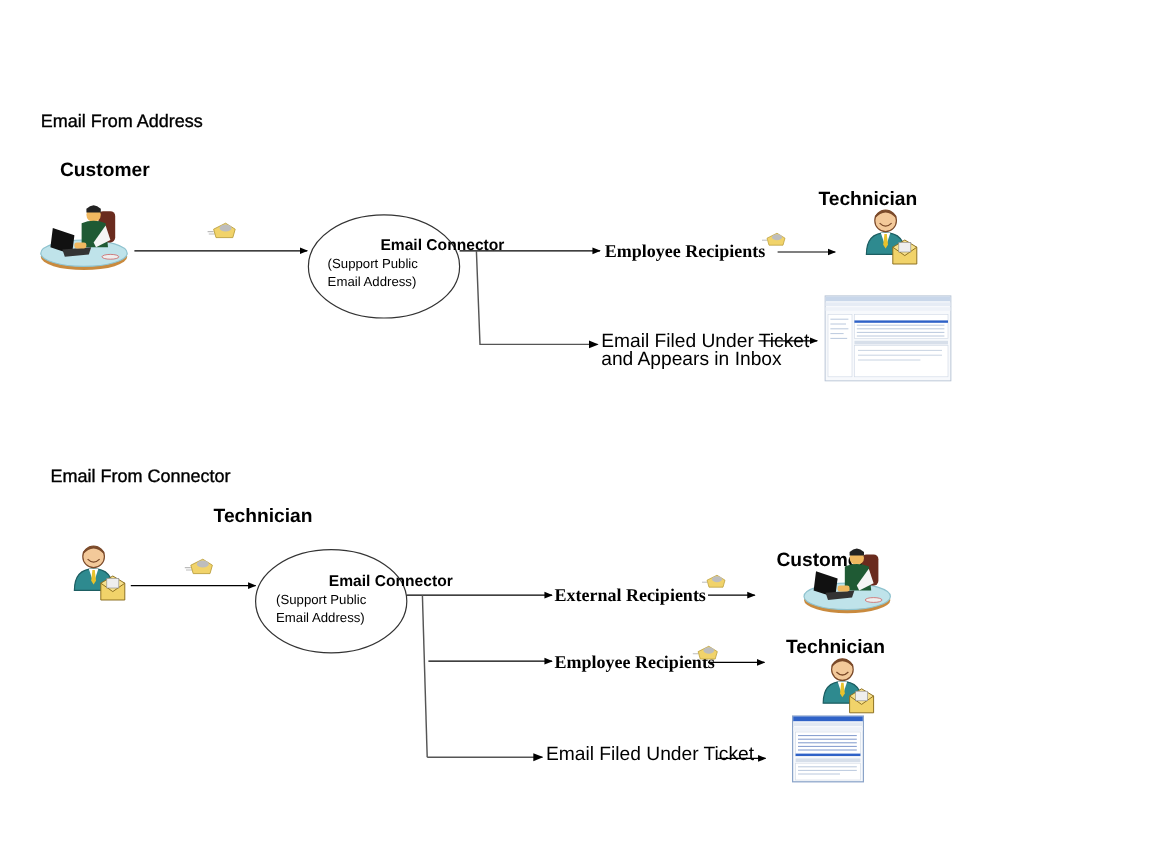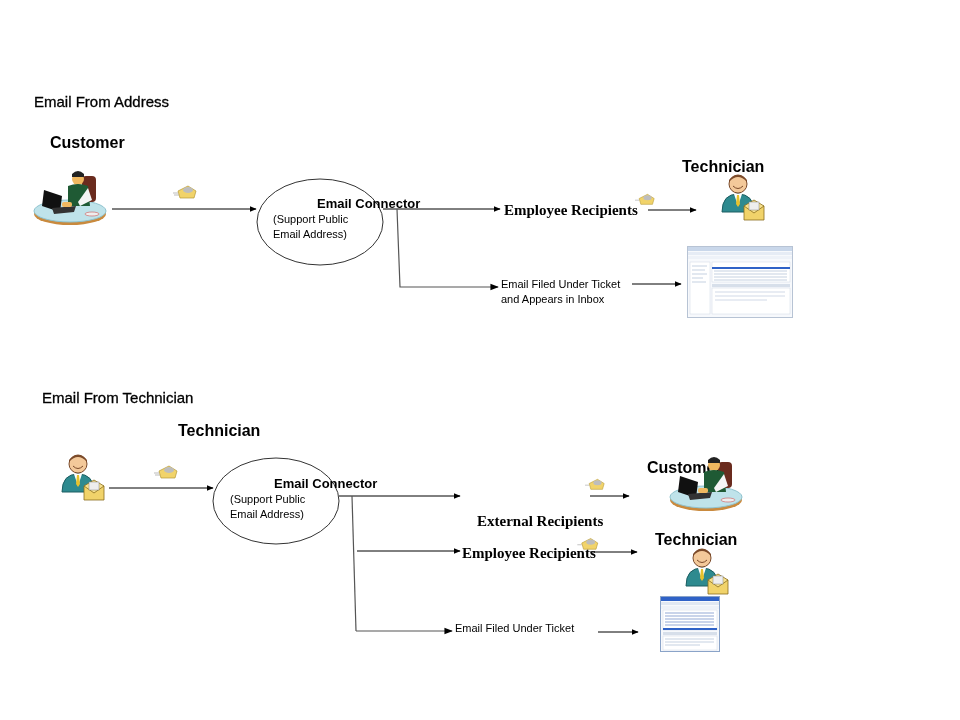--- a/index.html
+++ b/index.html
@@ -2,21 +2,21 @@
 <html><head>
 <meta charset="utf-8">
 <style>
   html, body { margin: 0; padding: 0; background: #ffffff; }
   body { width: 960px; height: 720px; position: relative; overflow: hidden;
          font-family: "Liberation Sans", sans-serif; color: #000; }
   .abs { position: absolute; }
   .section-title { font-size: 15px; font-weight: normal; -webkit-text-stroke: 0.3px #000; white-space: nowrap; }
   .role-label { font-size: 16px; font-weight: bold; white-space: nowrap; }
   .recipient-label { font-size: 15px; font-weight: bold; white-space: nowrap; font-family: Liberation Serif, serif; }
-  .plain-label { font-size: 11px; line-height: 15px; white-space: nowrap; }
+  .plain-label { font-size: 16px; line-height: 15px; white-space: nowrap; }
   .node-text { font-size: 11px; line-height: 15px; white-space: nowrap; }
   .node-text b { font-size: 13px; margin-left: 44px; }
   svg.lines { position: absolute; left: 0; top: 0; }
   .icon { position: absolute; }
 </style>
 </head>
 <body>
 
 <svg class="lines" width="960" height="720">
   <defs>
@@ -56,30 +56,30 @@
 </div>
 
 <div class="abs recipient-label" style="left:504px;top:202px;">Employee Recipients</div>
 <div class="abs role-label" style="left:682px;top:158px;">Technician</div>
 
 <div class="abs plain-label" style="left:501px;top:277px;">
   <span>Email Filed Under Ticket</span><br>
   <span>and Appears in Inbox</span>
 </div>
 
-<div class="abs section-title" style="left:42px;top:389px;">Email From Technician</div>
+<div class="abs section-title" style="left:42px;top:389px;">Email From Connector</div>
 <div class="abs role-label" style="left:178px;top:422px;">Technician</div>
 
 <div class="abs node-text" style="left:230px;top:476px;">
   <b>Email Connector</b><br>
   <span>(Support Public</span><br>
   <span>Email Address)</span>
 </div>
 
-<div class="abs recipient-label" style="left:477px;top:489px;margin-top:24px;">External Recipients</div>
+<div class="abs recipient-label" style="left:462px;top:489px;">External Recipients</div>
 <div class="abs recipient-label" style="left:462px;top:545px;">Employee Recipients</div>
 <div class="abs plain-label" style="left:455px;top:621px;">Email Filed Under Ticket</div>
 
 <div class="abs role-label" style="left:647px;top:459px;">Customer</div>
 <div class="abs role-label" style="left:655px;top:531px;">Technician</div>
 
 <svg class="icon" style="left:32px;top:170px;" width="76" height="58" viewBox="0 0 76 58">
   <ellipse cx="38" cy="44" rx="36" ry="11" fill="#c98a3e"></ellipse>
   <ellipse cx="38" cy="41" rx="36" ry="11" fill="#bfe3ea" stroke="#8fc3cf" stroke-width="1"></ellipse>
   <rect x="50" y="6" width="14" height="26" rx="4" fill="#6a2b1e"></rect>

